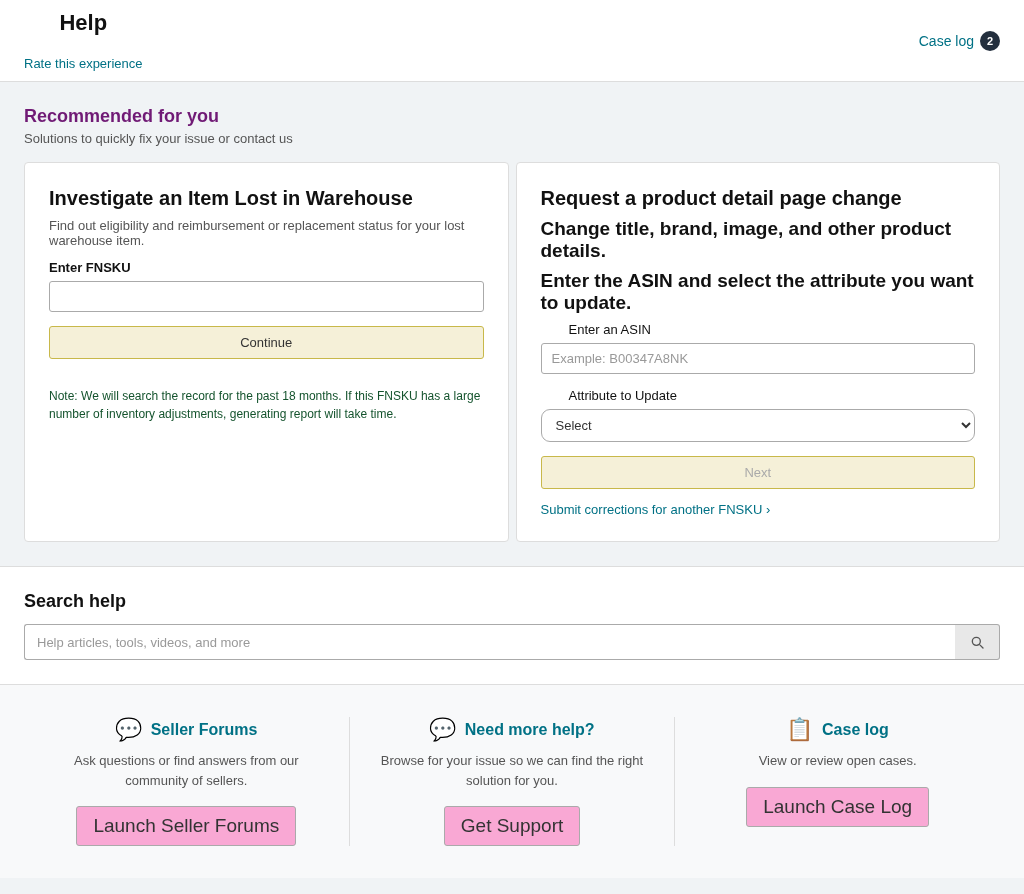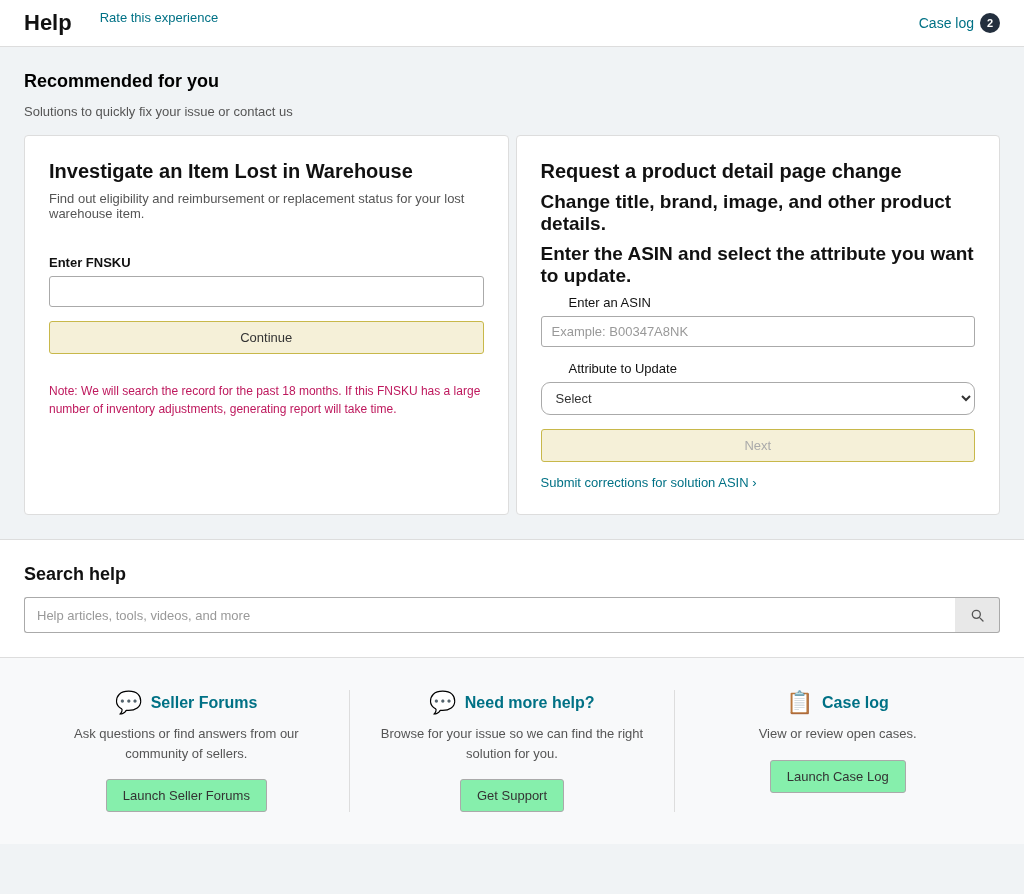--- a/index.html
+++ b/index.html
@@ -14,22 +14,23 @@
     .header {
       background: #fff;
       border-bottom: 1px solid #ddd;
       padding: 10px 24px;
       display: flex;
       align-items: center;
       justify-content: space-between;
     }
     .header-left {
       display: flex;
-      align-items: flex-start;
-      gap: 28px;
+      align-items: center;
+      gap: 20px;
+      flex-direction: column;
     }
     .header-title {
       font-size: 22px;
       font-weight: bold;
       color: #111;
     }
     .rate-link {
       color: #007185;
       font-size: 13px;
       cursor: pointer;
@@ -59,22 +60,22 @@
 
     
     .main-content {
       padding: 24px 24px 0 24px;
     }
 
     
     .section-title {
       font-size: 18px;
       font-weight: bold;
-      color: #000000;
-      margin-bottom: 12px;
+      color: #701a75;
+      margin-bottom: 4px;
     }
     .section-subtitle {
       font-size: 13px;
       color: #555;
       margin-bottom: 16px;
     }
 
     .cards-row {
       display: flex;
       gap: 7px;
@@ -92,21 +93,21 @@
     .card-title {
       font-size: 20px;
       font-weight: bold;
       color: #111;
       margin-bottom: 8px;
     }
 
     .card-description {
       font-size: 13px;
       color: #555;
-      margin-bottom: 34px;
+      margin-bottom: 12px;
     }
 
     .field-label {
       font-size: 13px;
       font-weight: bold;
       color: #111;
       margin-bottom: 6px;
       display: block;
     }
 
@@ -132,21 +133,21 @@
       font-size: 13px;
       color: #333;
       cursor: pointer;
       width: 100%;
       text-align: center;
       margin-bottom: 28px;
     }
 
     .card-note {
       font-size: 12px;
-      color: #be185d;
+      color: #14532d;
       line-height: 1.5;
     }
 
     
     .card-bold-text {
       font-size: 19px;
       font-weight: bold;
       color: #111;
       margin-bottom: 8px;
     }
@@ -263,25 +264,25 @@
       font-weight: bold;
       color: #007185;
     }
     .bottom-card-desc {
       font-size: 13px;
       color: #555;
       margin-bottom: 16px;
       line-height: 1.5;
     }
     .bottom-btn {
-      background: #86efac;
+      background: #f9a8d4;
       border: 1px solid #aaa;
       border-radius: 3px;
       padding: 8px 16px;
-      font-size: 13px;
+      font-size: 19px;
       color: #333;
       cursor: pointer;
     }
 
     .attribute-label {
       font-size: 13px;
       color: #111;
       margin-bottom: 6px;
       display: block;
       margin-left: 28px;
@@ -327,21 +328,21 @@
       <select class="select-input">
         <option>Select</option>
         <option>Title</option>
         <option>Brand</option>
         <option>Image</option>
         <option>Description</option>
         <option>Bullet Points</option>
         <option>Other</option>
       </select>
       <button class="next-btn">Next</button>
-      <a class="submit-link">Submit corrections for solution ASIN ›</a>
+      <a class="submit-link">Submit corrections for another FNSKU ›</a>
     </div>
 
   </div>
 </div>
 
 <div class="search-section">
   <h2 class="search-title">Search help</h2>
   <div class="search-row">
     <input type="text" class="search-input" placeholder="Help articles, tools, videos, and more" style="">
     <button class="search-btn">

